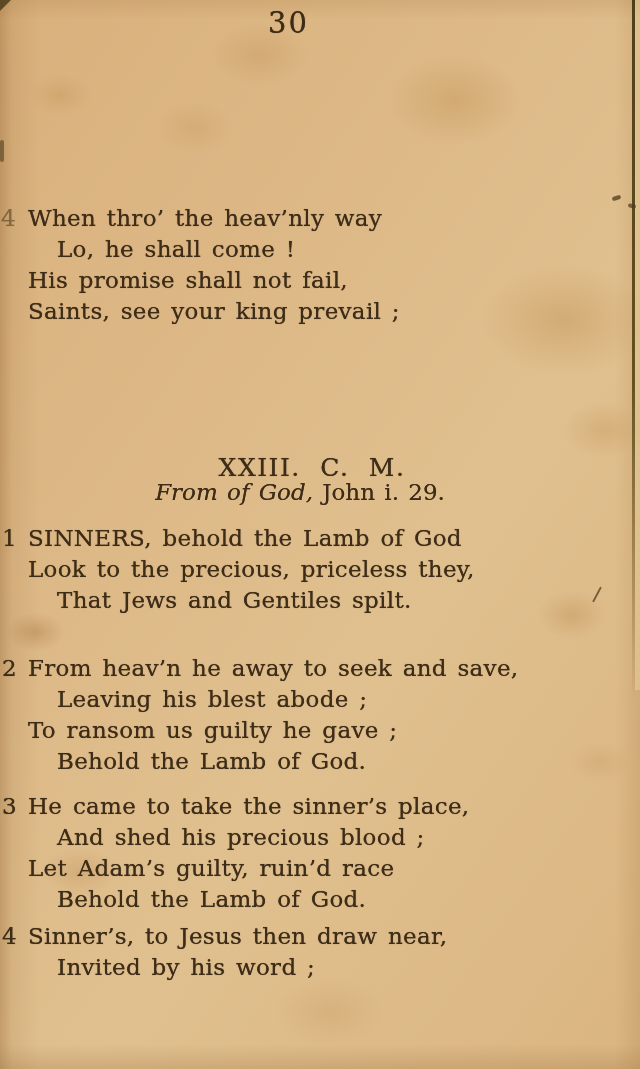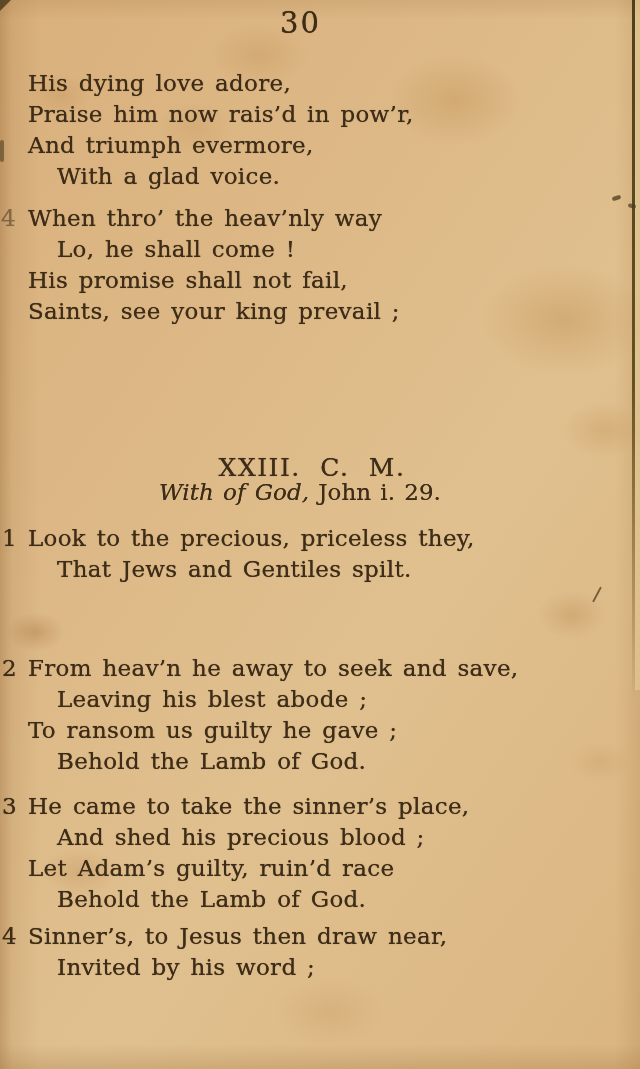--- a/index.html
+++ b/index.html
@@ -22,21 +22,21 @@
       radial-gradient(ellipse 80px 50px at 330px 1012px,rgba(170,115,50,0.15), transparent 70%),
       radial-gradient(ellipse 45px 30px at 600px 762px, rgba(170,115,50,0.14), transparent 70%),
       radial-gradient(ellipse 55px 38px at 195px 128px, rgba(170,115,50,0.14), transparent 70%),
       linear-gradient(90deg,  rgba(140,95,45,0.35) 0px, rgba(140,95,45,0.12) 12px, rgba(0,0,0,0) 40px),
       linear-gradient(270deg, rgba(150,105,50,0.18) 0px, rgba(0,0,0,0) 25px),
       linear-gradient(180deg, rgba(150,105,50,0.16) 0px, rgba(0,0,0,0) 20px),
       linear-gradient(0deg,   rgba(140,95,45,0.22) 0px, rgba(0,0,0,0) 25px),
       linear-gradient(125deg, #d9b07c 0%, #ddb987 35%, #e0c08f 60%, #dab581 100%);
   }
   .page-number{
-    position:absolute;top:6px;left:280px;
+    position:absolute;top:6px;left:268px;
     font-size:29px;letter-spacing:2px;
     text-shadow:0 0 0.7px rgba(61,44,23,0.9);
   }
   .stanza{position:absolute;left:28px;}
   .line{
     margin:0;font-size:23px;line-height:31px;
     word-spacing:3px;letter-spacing:0.3px;white-space:nowrap;
     text-shadow:0 0 0.7px rgba(61,44,23,0.85);
   }
   .indent{margin-left:29px;}
@@ -96,41 +96,36 @@
   <div class="corner-mark"></div>
   <div class="left-edge-mark"></div>
   <div class="edge-line"></div>
   <div class="edge-light"></div>
   <div class="speck-a"></div>
   <div class="speck-b"></div>
   <div class="slash-mark"></div>
 
   <div class="page-number">30</div>
 
-  <div class="stanza" style="top:68px">
-    <p class="line">His dying love adore,</p>
-    <p class="line">Praise him now rais’d in pow’r,</p>
-    <p class="line">And triumph evermore,</p>
-    <p class="line indent">With a glad voice.</p>
-  </div>
 
   <div class="stanza" style="top:203px">
     <span class="verse-num cut">4</span>
     <p class="line">When thro’ the heav’nly way</p>
     <p class="line indent">Lo, he shall come !</p>
     <p class="line">His promise shall not fail,</p>
     <p class="line">Saints, see your king prevail ;</p>
   </div>
 
   <h2 class="heading"><span>XXIII.</span> <span>C. M.</span></h2>
 
-  <p class="subtitle"><span class="it">With of God,</span><span> John i. 29.</span></p>
+  <p class="subtitle"><span class="it">From of God,</span><span> John i. 29.</span></p>
 
   <div class="stanza" style="top:523px">
     <span class="verse-num">1</span>
+    <p class="line">SINNERS, behold the Lamb of God</p>
     <p class="line">Look to the precious, priceless they,</p>
     <p class="line indent">That Jews and Gentiles spilt.</p>
   </div>
 
   <div class="stanza" style="top:653px">
     <span class="verse-num">2</span>
     <p class="line">From heav’n he away to seek and save,</p>
     <p class="line indent">Leaving his blest abode ;</p>
     <p class="line">To ransom us guilty he gave ;</p>
     <p class="line indent">Behold the Lamb of God.</p>

